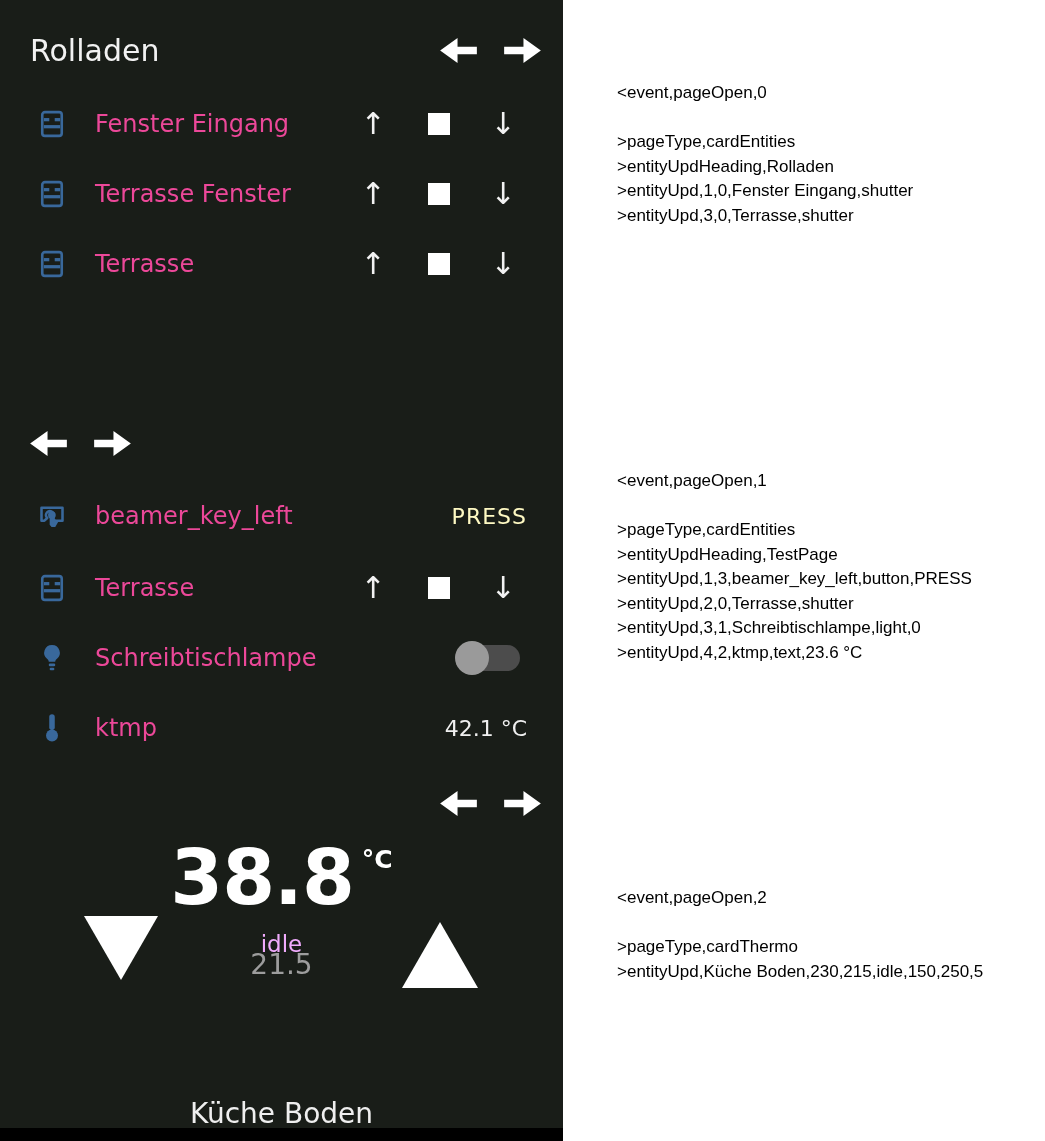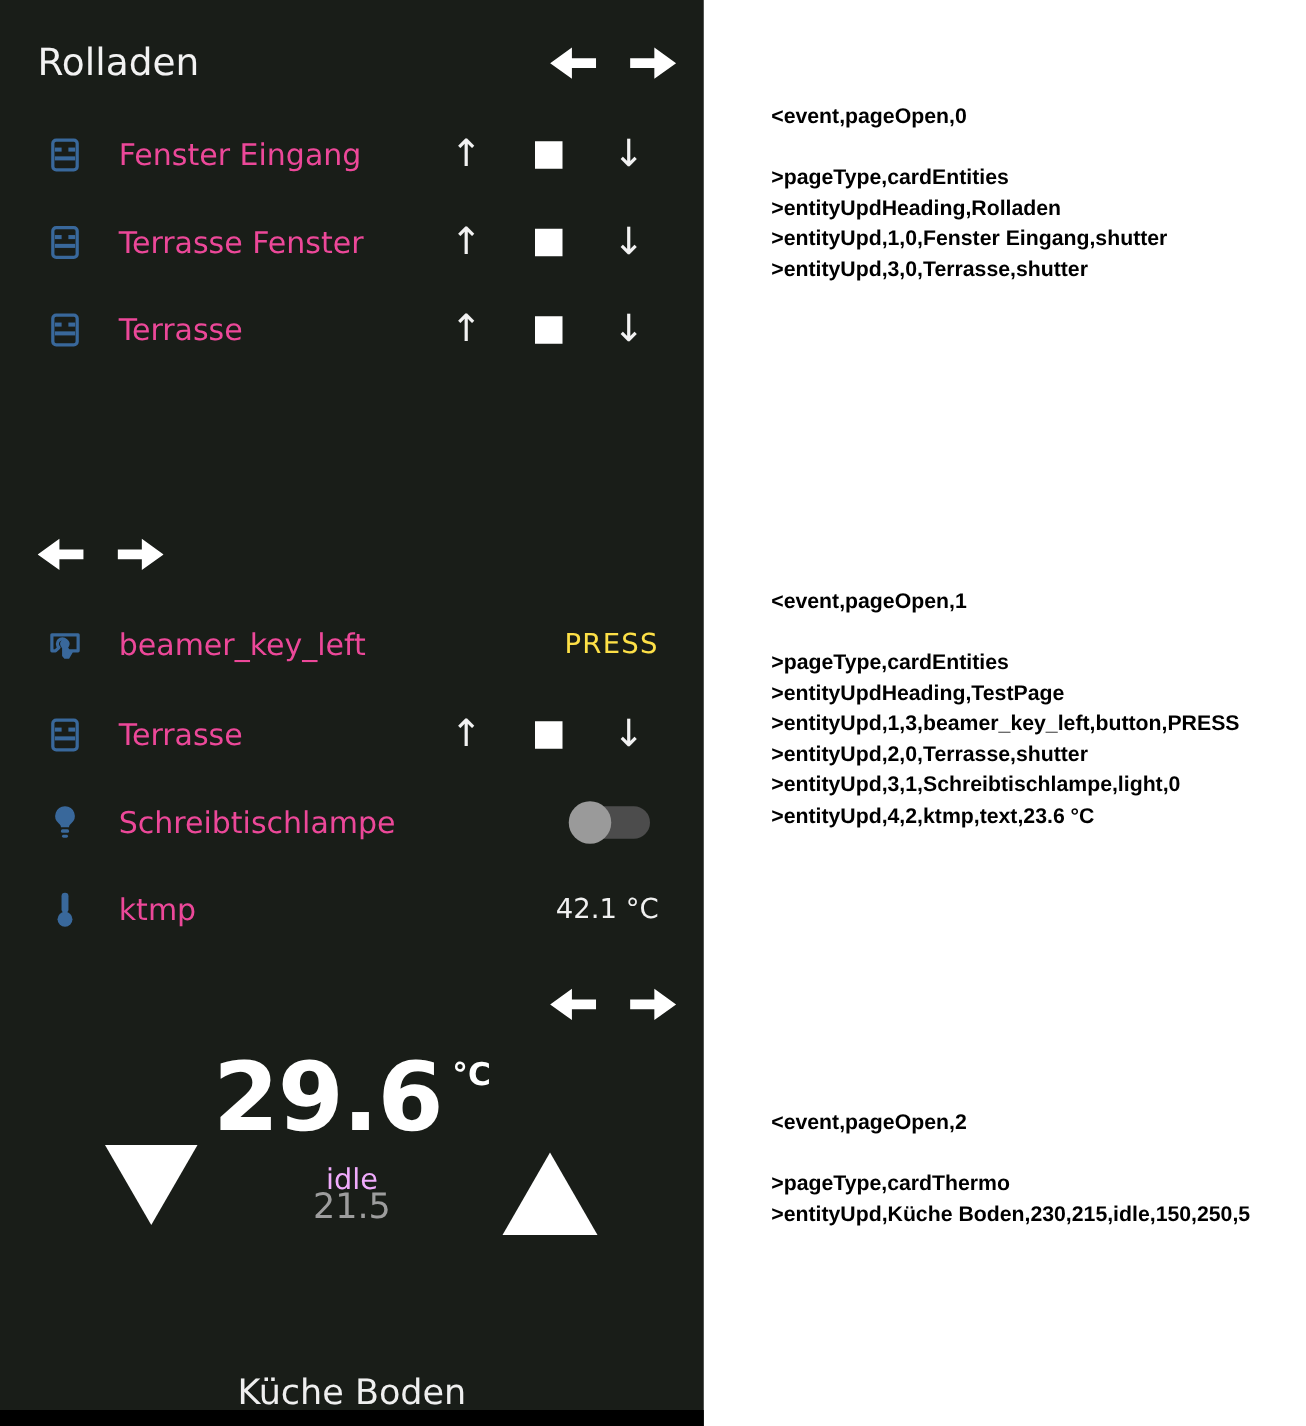--- a/index.html
+++ b/index.html
@@ -19,38 +19,38 @@
   .entity-row { position:absolute; left:0; width:563px; height:44px; }
   .row-icon { position:absolute; left:38px; top:50%; transform:translateY(-50%); width:28px; height:32px; display:flex; align-items:center; justify-content:center; }
   .row-icon svg { display:block; }
   .row-label { position:absolute; left:95px; top:50%; transform:translateY(-50%); font-size:24px; color:#ec4899; white-space:nowrap; }
 
   .ctl-up   { position:absolute; left:353px; width:40px; text-align:center; top:50%; transform:translateY(-50%); font-size:30px; color:#f2f2f2; line-height:1; cursor:pointer; }
   .ctl-down { position:absolute; left:483px; width:40px; text-align:center; top:50%; transform:translateY(-50%); font-size:30px; color:#f2f2f2; line-height:1; cursor:pointer; }
   .ctl-stop { position:absolute; left:428px; top:50%; transform:translateY(-50%); width:22px; height:22px; background:#ffffff; cursor:pointer; }
 
   .row-value { position:absolute; right:36px; top:50%; transform:translateY(-50%); font-size:22px; color:#f0f0f0; white-space:nowrap; }
-  .row-value.press { color:#fde047; font-weight:500; letter-spacing:1px; }
+  .row-value.press { color:#fef9c3; font-weight:500; letter-spacing:1px; }
 
   .toggle { position:absolute; right:43px; top:50%; transform:translateY(-50%); width:62px; height:26px; border-radius:13px; background:#4c4c4c; cursor:pointer; }
   .toggle-knob { position:absolute; left:-3px; top:-4px; width:34px; height:34px; border-radius:50%; background:#9a9a9a; }
 
   
   .thermo-temp { position:absolute; left:0; top:840px; width:563px; text-align:center; color:#ffffff; }
   .thermo-temp .big { font-size:76px; font-weight:700; letter-spacing:-1px; line-height:76px; }
   .thermo-temp .unit { font-size:25px; font-weight:700; position:relative; top:-36px; margin-left:8px; }
   .tri { position:absolute; width:0; height:0; cursor:pointer; }
   .tri-down { left:84px; top:916px; border-left:37px solid transparent; border-right:37px solid transparent; border-top:64px solid #ffffff; }
   .tri-up { left:402px; top:922px; border-left:38px solid transparent; border-right:38px solid transparent; border-bottom:66px solid #ffffff; }
   .thermo-set  { position:absolute; left:0; top:948px; width:563px; text-align:center; font-size:28px; color:#9d9d9d; }
   .thermo-state{ position:absolute; left:0; top:931px; width:563px; text-align:center; font-size:23px; color:#f0abfc; }
   .thermo-title{ position:absolute; left:0; top:1097px; width:563px; text-align:center; font-size:28px; color:#efefef; }
 
   
-  .log-block { position:absolute; left:617px; font-family:"Liberation Sans", sans-serif; font-weight:700; font-size:17px; line-height:24.5px; color:#000000; white-space:nowrap; }
+  .log-block { position:absolute; left:617px; font-family:"Liberation Sans", sans-serif; font-weight:400; font-size:17px; line-height:24.5px; color:#000000; white-space:nowrap; }
   .log-lines { margin-top:24.5px; }
 </style>
 </head>
 <body>
 
 <div class="stage">
 
   <div class="panel">
 
     <div class="card-header" style="top:32px;">
@@ -190,21 +190,21 @@
             </svg>
         </div>
         <div class="nav-btn">
           <svg viewBox="0 0 38 30">
               <polygon points="0,11 20,11 20,2 38,15 20,28 20,19 0,19" fill="#ffffff"></polygon>
             </svg>
         </div>
       </div>
     </div>
 
-    <div class="thermo-temp"><span class="big">29.6</span><span class="unit">°C</span></div>
+    <div class="thermo-temp"><span class="big">38.8</span><span class="unit">°C</span></div>
 
     <div class="tri tri-down"></div>
     <div class="tri tri-up"></div>
 
     <div class="thermo-set">21.5</div>
     <div class="thermo-state">idle</div>
     <div class="thermo-title">Küche Boden</div>
 
     <div class="bottom-strip"></div>
   </div>

